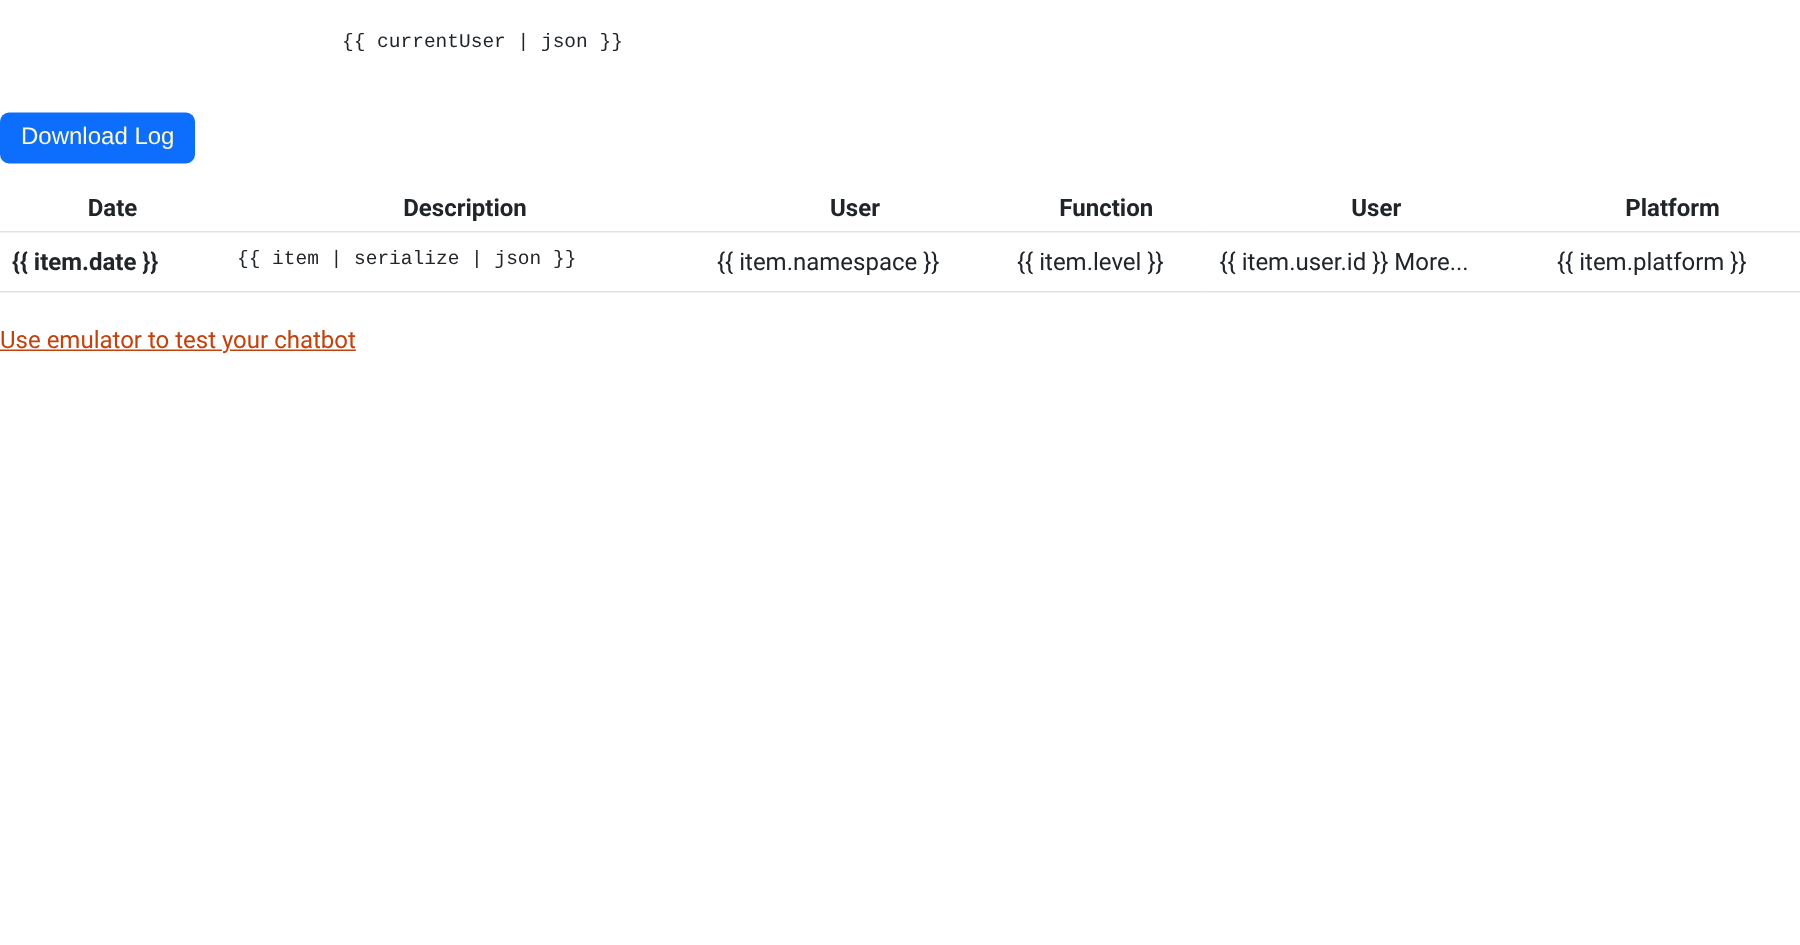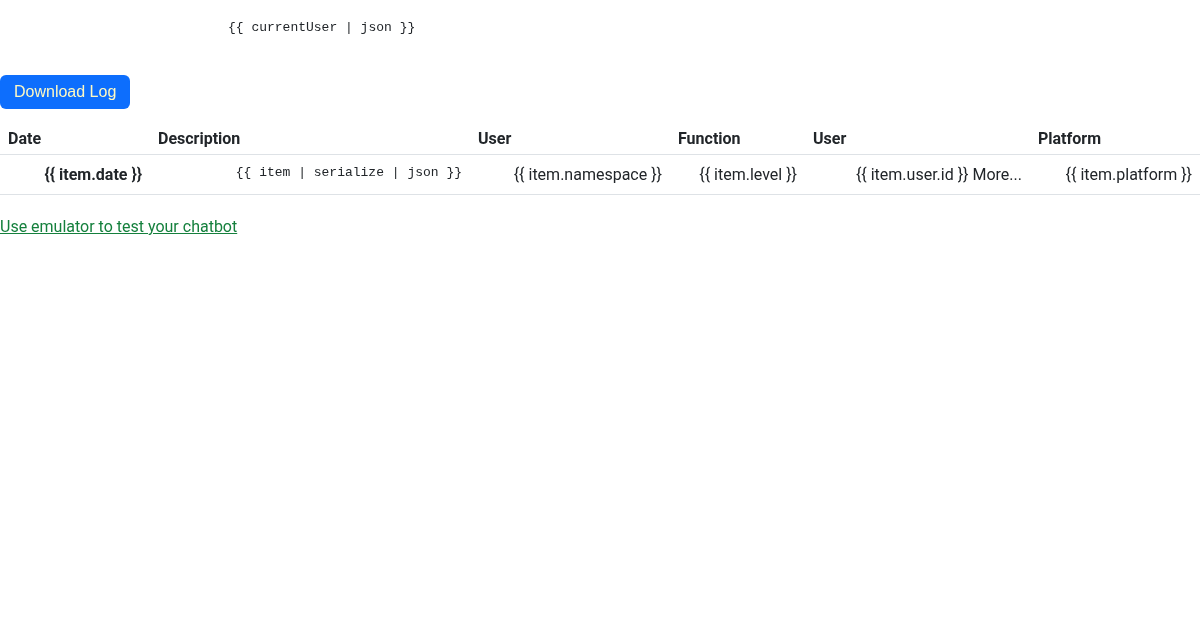--- a/index.html
+++ b/index.html
@@ -33,43 +33,42 @@
       font-weight: 400;
       cursor: pointer;
       margin-left: 0px;
       margin-bottom: 12px;
     }
     table {
       width: 100%;
       border-collapse: collapse;
     }
     thead th {
-      text-align: left;
+      text-align: center;
       font-weight: 700;
       font-size: 16px;
       padding: 8px 8px 6px 8px;
       border-bottom: 1px solid #dee2e6;
       color: #212529;
     }
     tbody td {
       padding: 10px 8px;
       vertical-align: top;
       font-size: 16px;
       border-bottom: 1px solid #dee2e6;
-      text-align: right;
     }
     tbody td.bold {
       font-weight: 700;
     }
     tbody td.mono {
       font-family: ui-monospace, SFMono-Regular, Menlo, Monaco, Consolas, "Liberation Mono", "Courier New", monospace;
       font-size: 13px;
     }
     .link {
-      color: #15803d;
+      color: #c2410c;
       text-decoration: underline;
       font-size: 16px;
       display: inline-block;
       margin-top: 22px;
       margin-left: 0px;
       cursor: pointer;
     }
     .col-date { width: 150px; }
     .col-desc { width: 320px; }
     .col-skill { width: 200px; }

